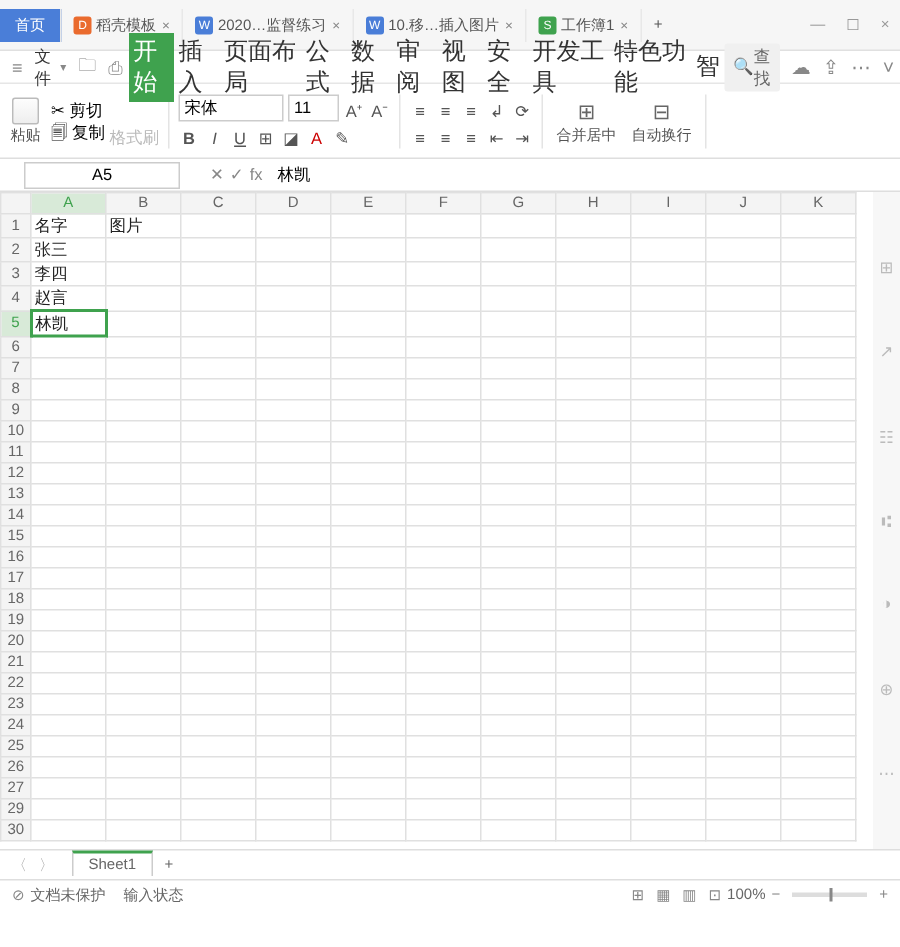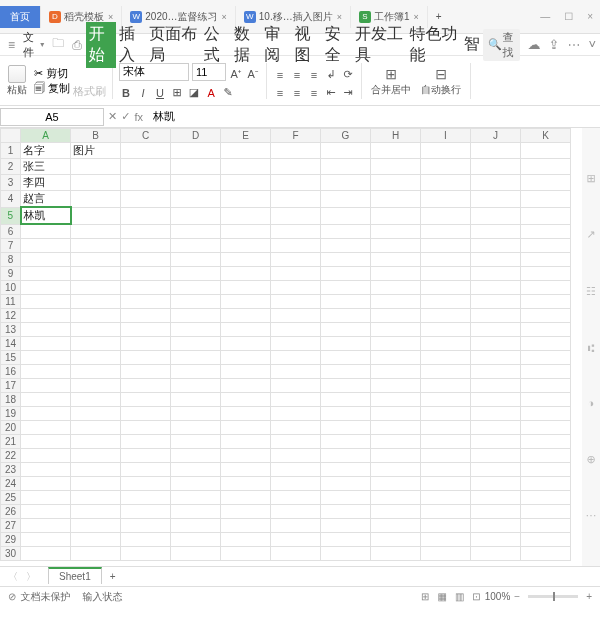--- a/index.html
+++ b/index.html
@@ -30,21 +30,21 @@
   .ribgroup .icon { width:18px; height:18px; display:flex; align-items:center; justify-content:center; font-size:14px; color:#666; }
   .paste-icon { width:22px; height:22px; border:1px solid #bbb; border-radius:2px; background:linear-gradient(#fdfdfd,#eee); }
   .fontname { width: 70px; height: 18px; border: 1px solid #ccc; font-size: 11px; padding: 0 3px; display:flex; align-items:center; }
   .fontsize { width: 34px; height: 18px; border: 1px solid #ccc; font-size: 11px; padding: 0 3px; display:flex; align-items:center; }
   .fmtrow { display:flex; align-items:flex-end; gap:3px; height:18px; }
   .fmtbtn { width:14px; font-size:11px; color:#555; text-align:center; }
   .sep { width: 1px; height: 36px; background: #e4e4e4; margin: 0 2px; }
   .numfmt { width: 50px; height: 18px; border: 1px solid #ccc; font-size: 11px; padding:0 4px; display:flex; align-items:center; }
 
   .nameboxrow { height: 22px; display:flex; align-items:center; border-bottom:1px solid #dedede; }
-  .namebox { width: 104px; height:18px; border:1px solid #ccc; margin: 0 0; font-size: 11px; padding: 0 6px; text-align:center; display:flex; align-items:center; justify-content:center; }
+  .namebox { width: 104px; height:18px; border:1px solid #ccc; margin: 0 16px; font-size: 11px; padding: 0 6px; text-align:center; display:flex; align-items:center; justify-content:center; }
   .fxicons { display:flex; align-items:center; gap:4px; color:#888; font-size:11px; padding: 0 4px; }
   .formulabar { flex:1; font-size:11px; padding: 0 6px; }
 
   .gridwrap { display:flex; height: 438px; }
   .grid { flex:1; overflow:hidden; position:relative; }
   table.sheet { border-collapse: collapse; font-size: 11px; color:#222; }
   table.sheet th, table.sheet td { border: 1px solid #e0e0e0; height:14px; }
   table.sheet th { background: #f4f4f4; font-weight:normal; color:#666; font-size:10px; }
   table.sheet .corner { width:20px; background:#f4f4f4; }
   table.sheet th.col { width: 50px; }

